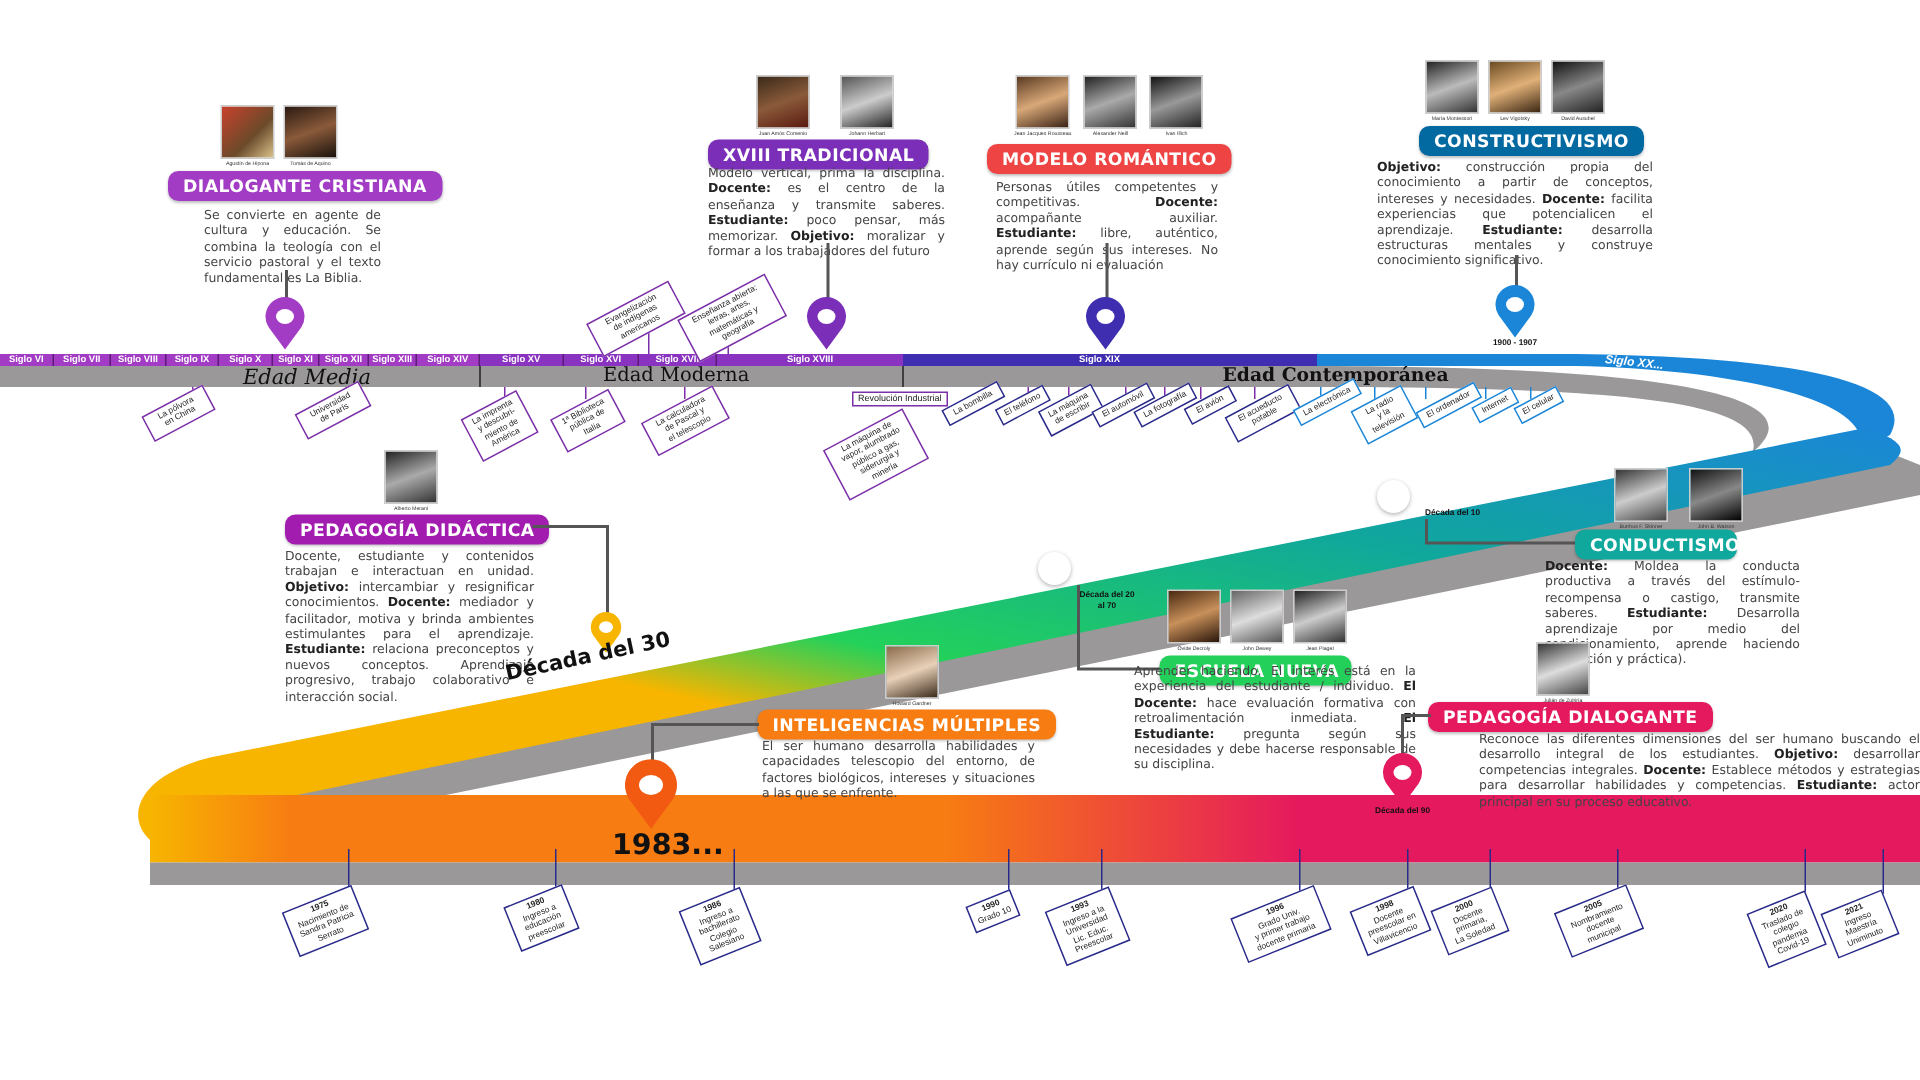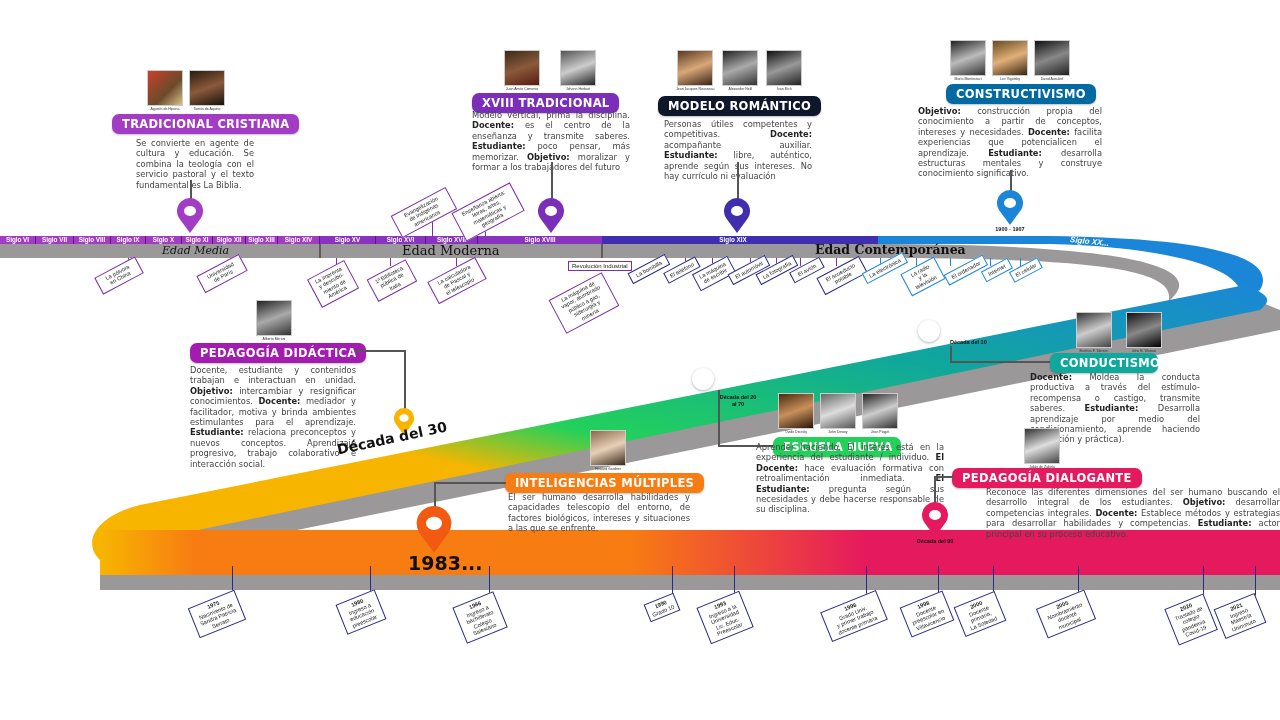--- a/index.html
+++ b/index.html
@@ -114,35 +114,35 @@
   <div class="century" style="width:56px">Siglo XV</div>
   <div class="century" style="width:50px">Siglo XVI</div>
   <div class="century" style="width:52px">Siglo XVII</div>
   <div class="century" style="width:124px;border-right:none">Siglo XVIII</div>
 </div>
 <div class="century-bar" style="left:602px;width:276px;">
   <div class="century" style="width:262px;border-right:none">Siglo XIX</div>
 </div>
 <div class="abs" style="left:1070px;top:237px;color:#fff;font-size:8px;font-style:italic;font-weight:bold;transform:rotate(6deg);">Siglo XX...</div>
 
-<div class="era-label" style="left:162px;top:244px;font-size:11px;font-style:italic;">Edad Media</div>
+<div class="era-label" style="left:162px;top:244px;font-size:14px;font-style:italic;">Edad Media</div>
 <div class="era-label" style="left:402px;top:243px;font-size:13px;">Edad Moderna</div>
 <div class="era-label" style="left:815px;top:242px;font-size:12.5px;font-weight:bold;">Edad Contemporánea</div>
 
 <div class="photos" style="left:147px;top:70px;">
   <div class="photo">
       <div class="img" style="background:linear-gradient(135deg,#c9412c,#6b4a2a 60%,#d9c28a);"></div>
       <div class="cap">Agustín de Hipona</div>
     </div>
   <div class="photo">
       <div class="img" style="background:linear-gradient(160deg,#2a1a12,#8a5a3a 50%,#1a120c);"></div>
       <div class="cap">Tomás de Aquino</div>
     </div>
 </div>
-<div class="title-pill" style="left:112px;top:114px;background:#a33cc4;">TRADICIONAL CRISTIANA</div>
+<div class="title-pill" style="left:112px;top:114px;background:#a33cc4;">DIALOGANTE CRISTIANA</div>
 <div class="desc" style="left:136px;top:138px;width:118px;">Se convierte en agente de cultura y educación. Se combina la teología con el servicio pastoral y el texto fundamental es La Biblia.</div>
 <div class="vline" style="left:190px;top:180px;height:20px;"></div>
 <div class="pin" style="left:175px;top:198px;"><svg viewBox="0 0 30 36">
       <path d="M15 35 L4 20 A13 13 0 1 1 26 20 Z" fill="#a33cc4"></path>
       <ellipse cx="15" cy="13" rx="6" ry="5" fill="#fff"></ellipse>
     </svg></div>
 
 <div class="photos" style="left:504px;top:50px;gap:20px;">
   <div class="photo">
       <div class="img" style="background:linear-gradient(160deg,#3a2a1a,#8a5a3a 50%,#5a1a10);"></div>
@@ -170,21 +170,21 @@
     </div>
   <div class="photo">
       <div class="img" style="background:linear-gradient(160deg,#222,#aaa 50%,#333);"></div>
       <div class="cap">Alexander Neill</div>
     </div>
   <div class="photo">
       <div class="img" style="background:linear-gradient(160deg,#111,#999 50%,#222);"></div>
       <div class="cap">Ivan Illich</div>
     </div>
 </div>
-<div class="title-pill" style="left:658px;top:96px;background:#0f172a;">MODELO ROMÁNTICO</div>
+<div class="title-pill" style="left:658px;top:96px;background:#ef4444;">MODELO ROMÁNTICO</div>
 <div class="desc" style="left:664px;top:119px;width:148px;">
   <span>Personas útiles competentes y competitivas. </span><b>Docente:</b><span> acompañante auxiliar. </span><b>Estudiante:</b><span> libre, auténtico, aprende según sus intereses. No hay currículo ni evaluación</span>
 </div>
 <div class="vline" style="left:737px;top:162px;height:38px;"></div>
 <div class="pin" style="left:722px;top:198px;"><svg viewBox="0 0 30 36">
       <path d="M15 35 L4 20 A13 13 0 1 1 26 20 Z" fill="#3f2fb0"></path>
       <ellipse cx="15" cy="13" rx="6" ry="5" fill="#fff"></ellipse>
     </svg></div>
 
 <div class="photos" style="left:950px;top:40px;gap:6px;">

